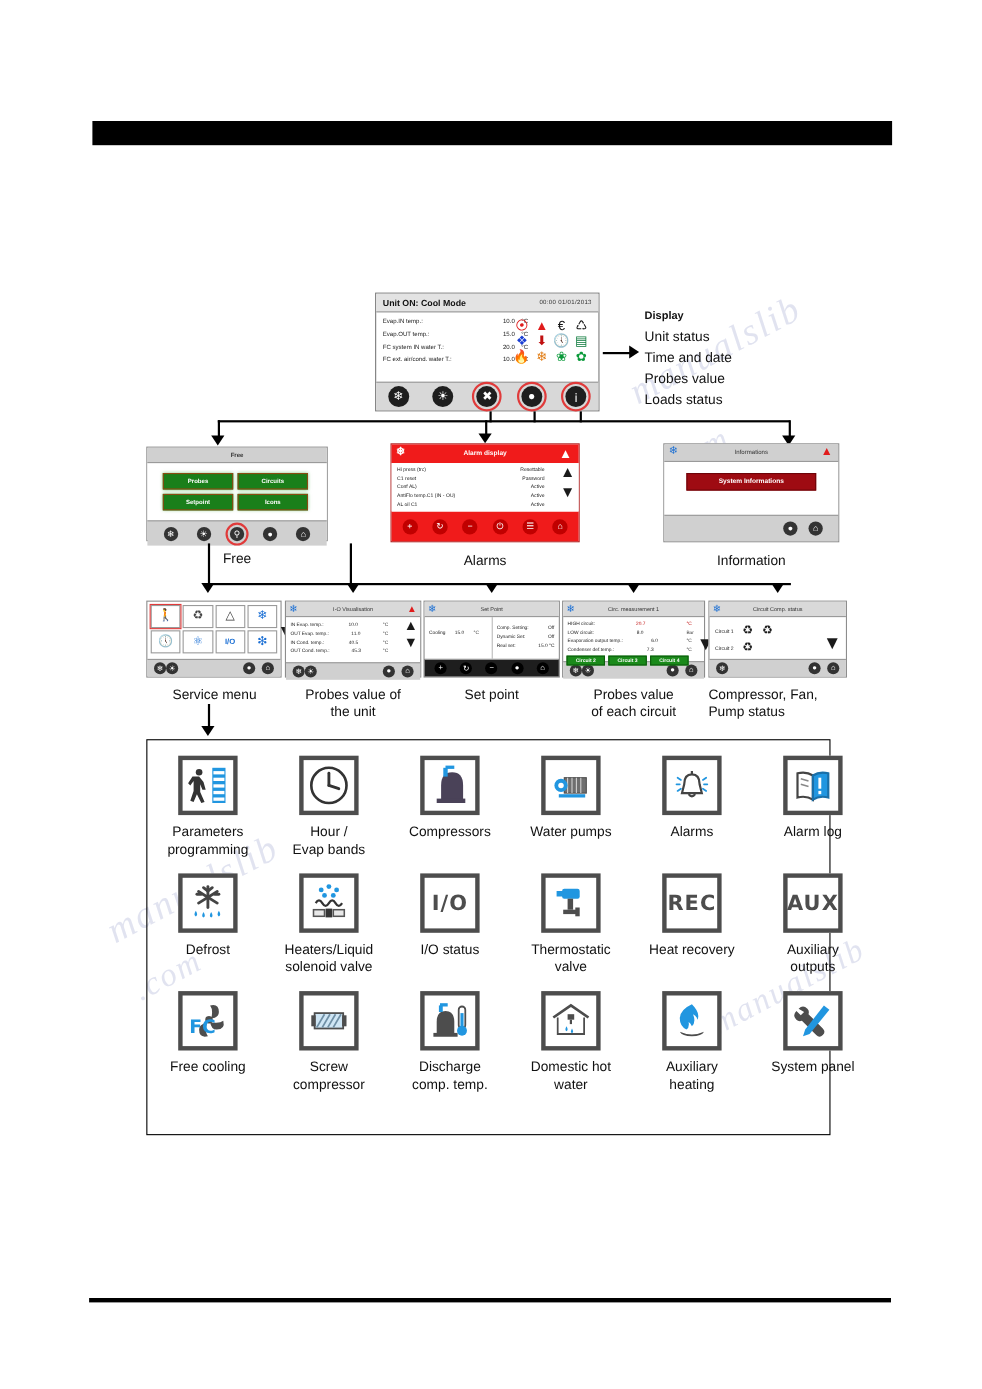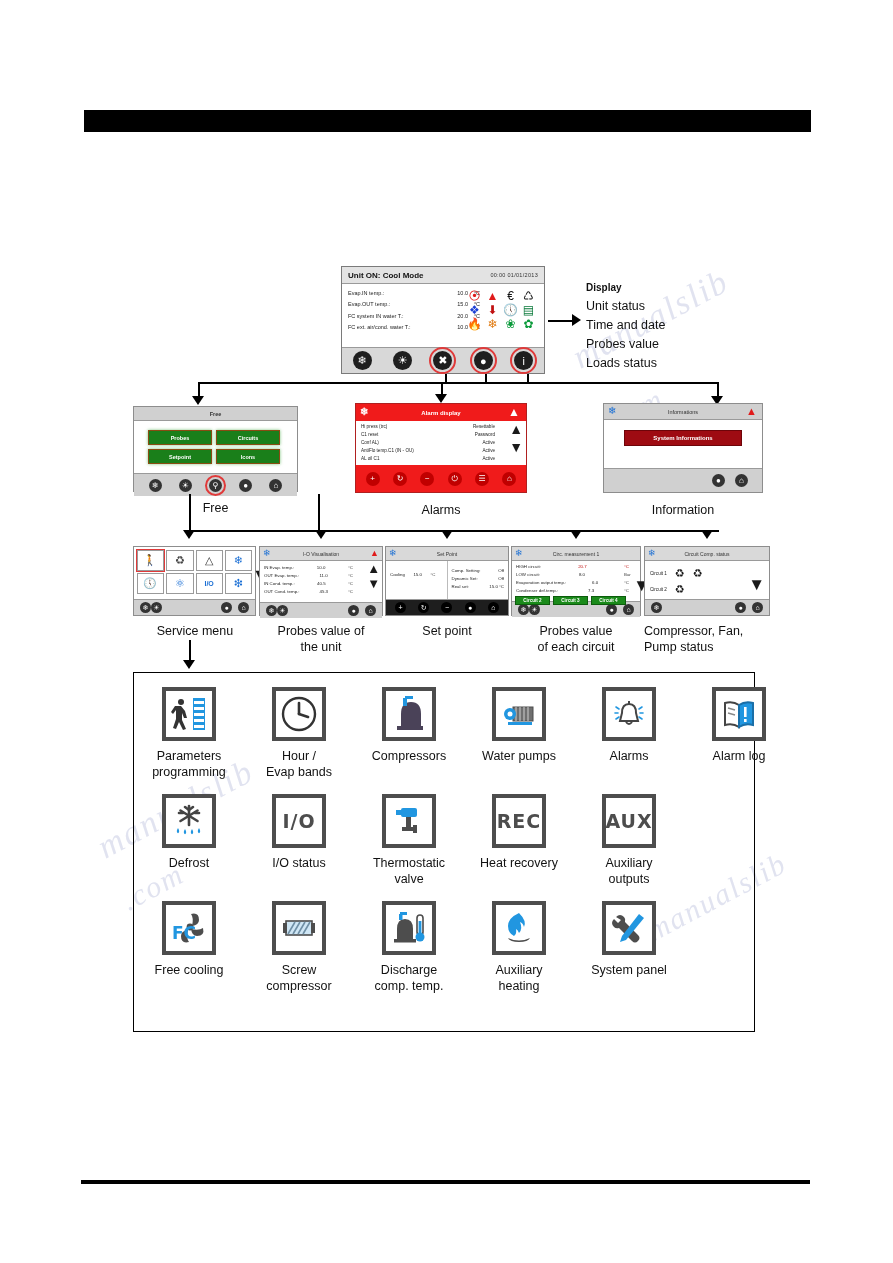--- a/index.html
+++ b/index.html
@@ -621,20 +621,41 @@
             <path d="M23 28 q2.4 4 0 5.2 q-2.4 -1.2 0 -5.2z"></path>
             <path d="M30 27 q2.4 4 0 5.2 q-2.4 -1.2 0 -5.2z"></path>
           </g>
         </svg>
       </div>
       <div class="glabel">
         <div>Defrost</div>
       </div>
     </div>
 
+    <div class="gitem">
+      <div class="gicon">
+        <svg width="40" height="40" viewBox="0 0 40 40">
+          <g fill="#2196e0">
+            <circle cx="13" cy="8" r="2.2"></circle>
+              <circle cx="20" cy="5" r="2.2"></circle>
+            <circle cx="27" cy="8" r="2.2"></circle>
+              <circle cx="16" cy="13" r="2.2"></circle>
+            <circle cx="24" cy="13" r="2.2"></circle>
+          </g>
+          <path d="M8 20 q3 -5 6 0 q3 5 6 0 q3 -5 6 0 q3 5 6 0" fill="none" stroke="#333" stroke-width="2"></path>
+          <rect x="6" y="26" width="10" height="6" fill="#e8e8e8" stroke="#555" stroke-width="1.4"></rect>
+          <rect x="24" y="26" width="10" height="6" fill="#e8e8e8" stroke="#555" stroke-width="1.4"></rect>
+          <rect x="17" y="25" width="6" height="8" fill="#333"></rect>
+        </svg>
+      </div>
+      <div class="glabel">
+        <div>Heaters/Liquid</div>
+        <div>solenoid valve</div>
+      </div>
+    </div>
 
     <div class="gitem">
       <div class="gicon">
         <span class="gtext"><span>I/O</span></span>
       </div>
       <div class="glabel">
         <div>I/O status</div>
       </div>
     </div>
 
@@ -723,20 +744,38 @@
           <circle cx="31" cy="29" r="4.5" fill="#2196e0"></circle>
           <rect x="29.6" y="13" width="2.8" height="15" fill="#2196e0"></rect>
         </svg>
       </div>
       <div class="glabel">
         <div>Discharge</div>
         <div>comp. temp.</div>
       </div>
     </div>
 
+    <div class="gitem">
+      <div class="gicon">
+        <svg width="40" height="40" viewBox="0 0 40 40">
+          <path d="M4 17 L20 6 L36 17" fill="none" stroke="#4d4d4d" stroke-width="2.4"></path>
+          <path d="M8 17 L8 32 L32 32 L32 17" fill="none" stroke="#4d4d4d" stroke-width="1.6"></path>
+          <rect x="17" y="14" width="6" height="5" fill="#4d4d4d"></rect>
+          <rect x="19" y="19" width="2" height="4" fill="#4d4d4d"></rect>
+          <g fill="#2196e0">
+            <path d="M16 25 q2 3.4 0 4.4 q-2 -1 0 -4.4z"></path>
+            <path d="M21 27 q2 3.4 0 4.4 q-2 -1 0 -4.4z"></path>
+          </g>
+        </svg>
+      </div>
+      <div class="glabel">
+        <div>Domestic hot</div>
+        <div>water</div>
+      </div>
+    </div>
 
     <div class="gitem">
       <div class="gicon">
         <svg width="40" height="40" viewBox="0 0 40 40">
           <path d="M20 5 q8 8 5 14 q-1 -4 -4 -5 q3 7 -1 11 q-1 -3 -3 -4 q1 5 -2 7 q-6 -3 -6 -10 q0 -8 11 -13z" fill="#2196e0"></path>
           <path d="M9 30 q11 5 22 0 q-2 4 -11 4 q-9 0 -11 -4z" fill="#4d4d4d"></path>
         </svg>
       </div>
       <div class="glabel">
         <div>Auxiliary</div>

